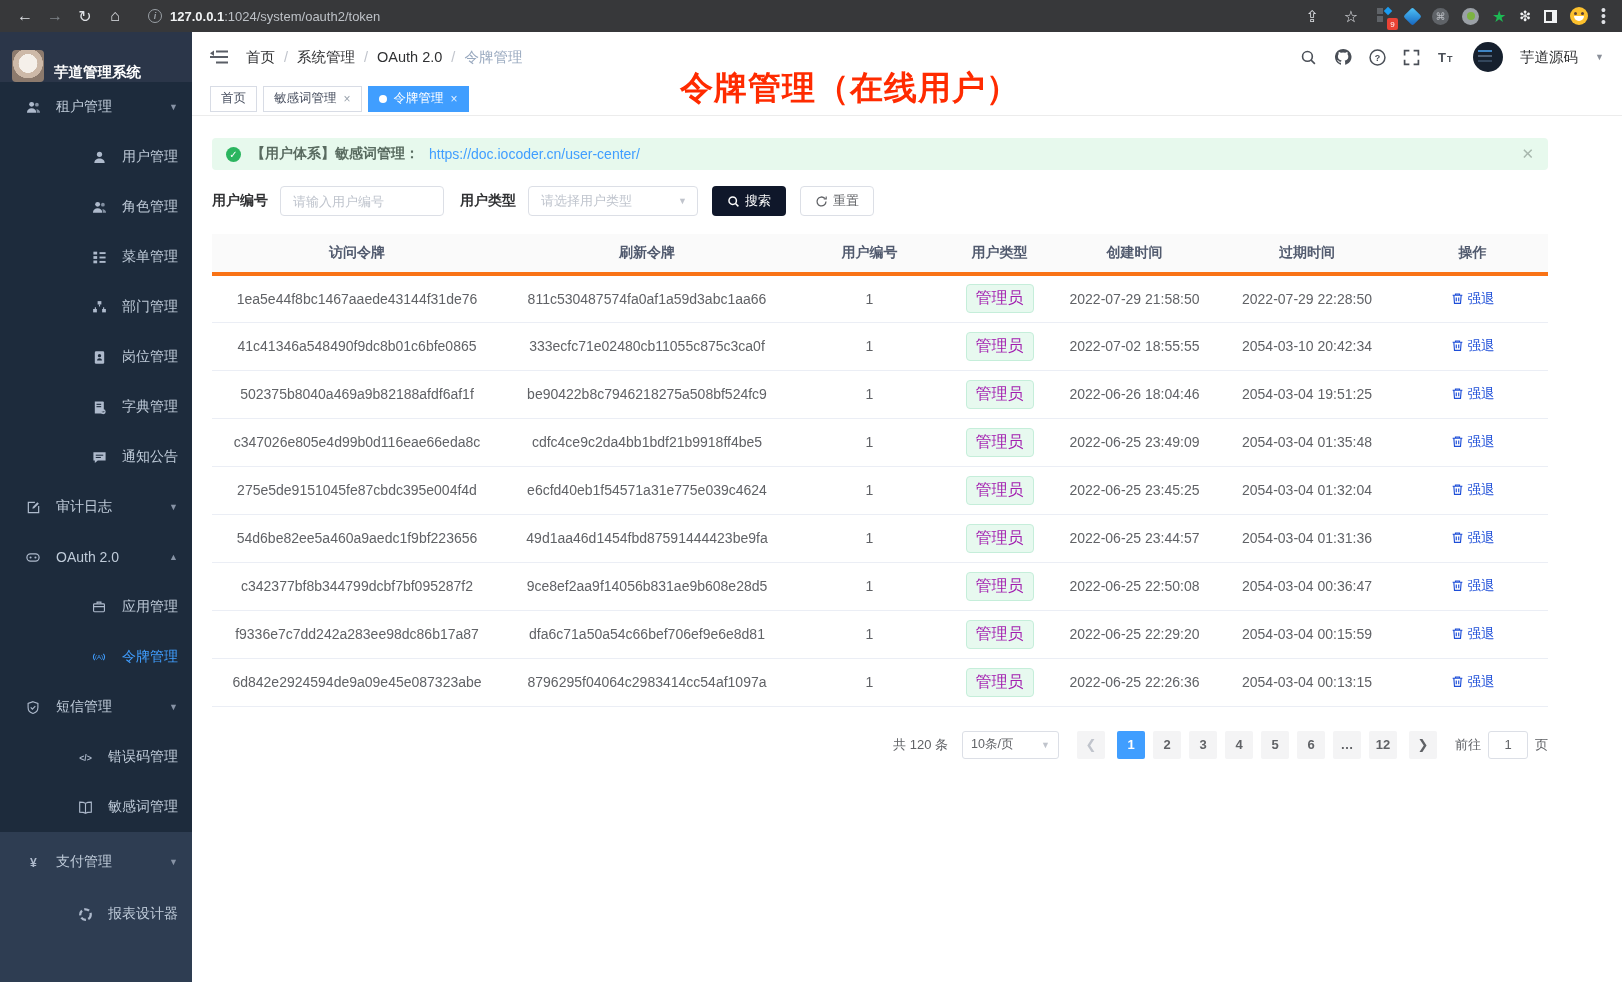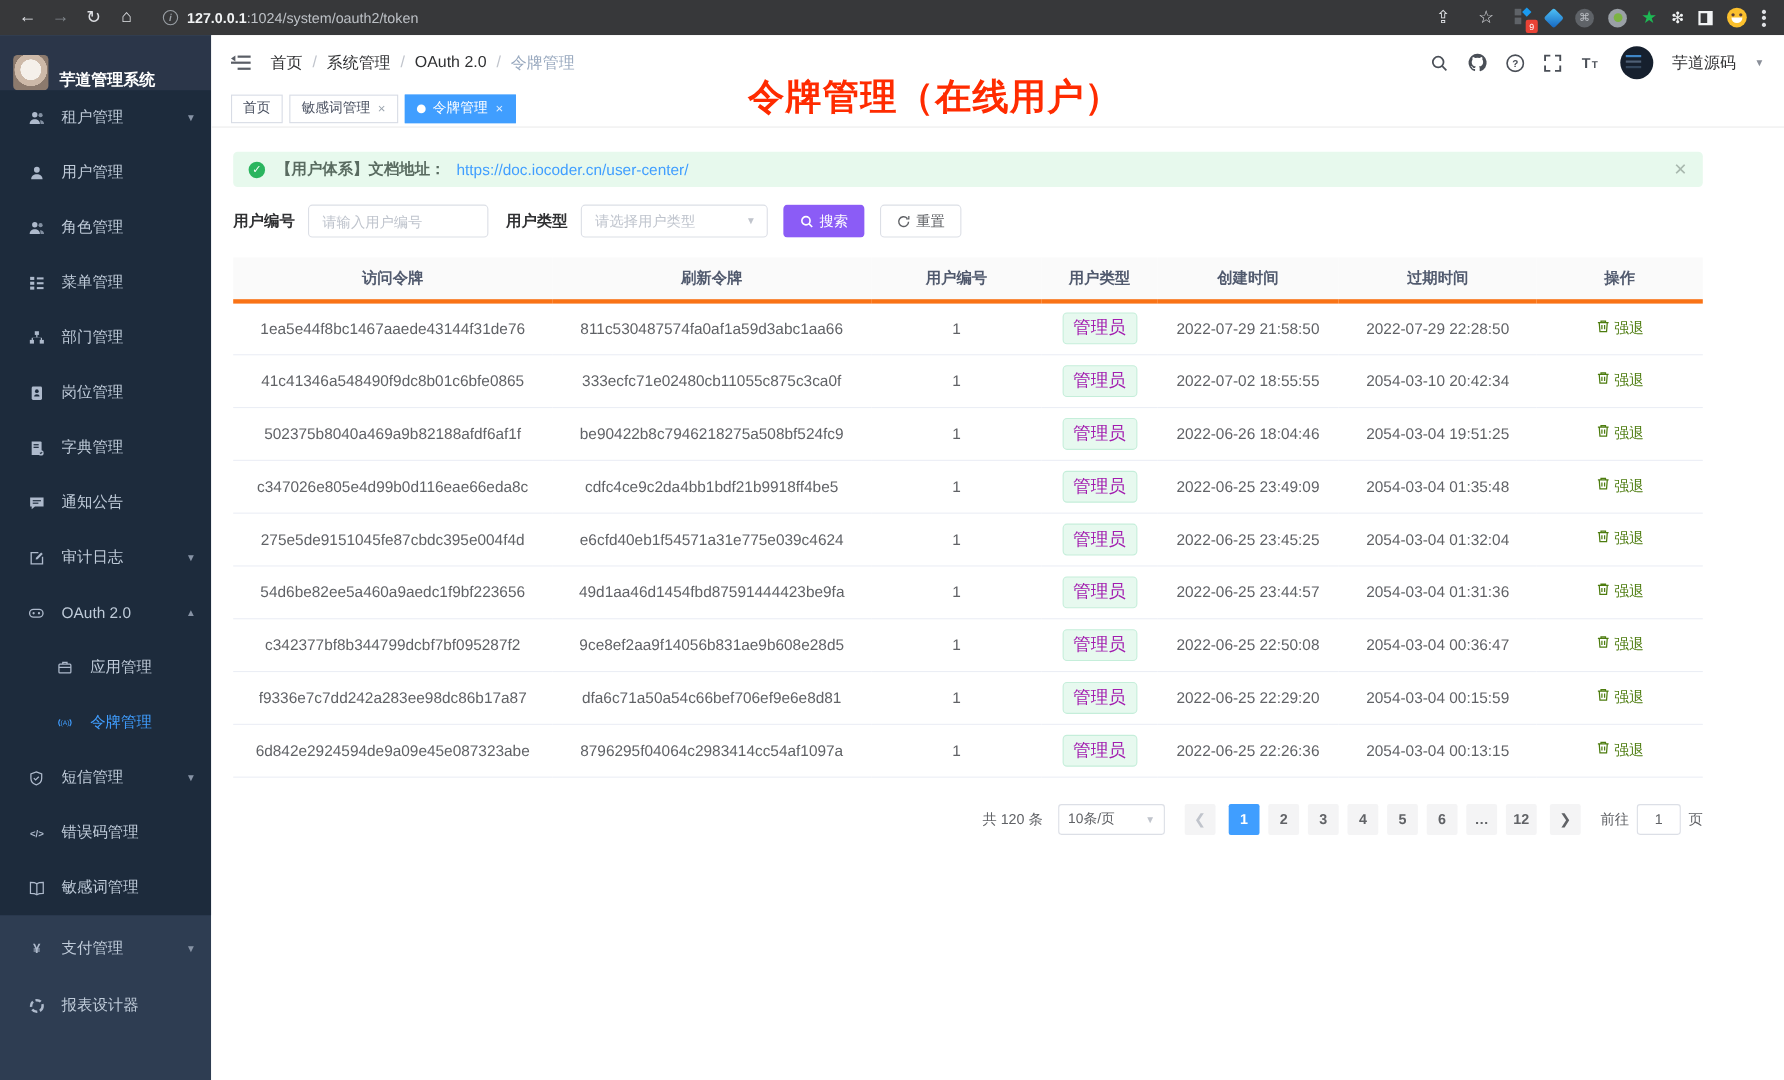--- a/index.html
+++ b/index.html
@@ -48,21 +48,21 @@
 
   
   .sidebar { width:192px; flex-shrink:0; background:#2e3d52; color:#bfcbd9; display:flex; flex-direction:column; }
   .logo-row { height:50px; background:#2b3649; display:flex; align-items:flex-end; gap:10px;
     padding:0 12px; flex-shrink:0; }
   .logo-img { width:32px; height:32px; border-radius:4px;
     background:radial-gradient(circle at 50% 42%, #f5f0ea 0 38%, #cdb9a8 39% 60%, #8c7a6d 61%); }
   .logo-title { color:#fff; font-size:14.5px; font-weight:700; }
   .menu-top { background:#1d2b3c; }
   .menu-item { height:50px; display:flex; align-items:center; padding:0 14px 0 24px;
-    font-size:14px; cursor:pointer; }
+    font-size:14px; cursor:pointer;justify-content:flex-end; }
   .menu-item .micon { width:18px; margin-right:14px; display:flex; justify-content:center; color:#aebacc; }
   .menu-item.sub { padding-left:50px; }
   .menu-item.active, .menu-item.active .micon { color:#409eff; }
   .menu-item .chev { margin-left:auto; font-size:9px; color:#8793a5; }
   .menu-bottom { padding-top:4px; }
   .menu-bottom .menu-item { height:52px; }
 
   
   .main { flex:1; background:#fff; position:relative; display:flex; flex-direction:column; }
   .navbar { height:50px; display:flex; align-items:center; padding:0 18px; flex-shrink:0; }
@@ -105,31 +105,31 @@
   .f-input { width:164px; height:30px; border:1px solid #dcdfe6; border-radius:4px;
     padding:0 12px; font-size:13px; color:#606266; outline:none;
     font-family:"Liberation Sans","DejaVu Sans",sans-serif; }
   .f-input::placeholder { color:#bfc4cd; }
   .f-select { width:170px; height:30px; border:1px solid #dcdfe6; border-radius:4px;
     padding:0 10px 0 12px; font-size:13px; color:#bfc4cd; display:flex; align-items:center;
     justify-content:space-between; cursor:pointer; }
   .f-select .chev { font-size:9px; color:#c0c4cc; }
   .btn { height:30px; border-radius:4px; font-size:13px; display:flex; align-items:center;
     gap:5px; padding:0 14px; cursor:pointer; border:1px solid transparent; margin-left:2px; }
-  .btn-primary { background:#8b5cf6; color:#fff; }
+  .btn-primary { background:#0f172a; color:#fff; }
   .btn-plain { background:#fff; border-color:#dcdfe6; color:#606266; }
 
   table.grid { margin-top:18px; width:1336px; border-collapse:collapse; text-align:center;
     font-size:14px; color:#606266; table-layout:fixed; }
   .grid th { background:#fafafa; color:#515a6e; font-weight:700; height:40px;
     border-bottom:4px solid #f97316; }
   .grid td { height:48px; border-bottom:1px solid #ebeef5; overflow:hidden; white-space:nowrap; }
   .tag-success { display:inline-block; padding:3px 9px; font-size:16px; border-radius:4px;
     background:#e7f9ef; border:1px solid #c5eeda; color:#a21caf; }
-  .action-link { color:#4d7c0f; font-size:13.5px; display:inline-flex; align-items:flex-start;
+  .action-link { color:#1d4ed8; font-size:13.5px; display:inline-flex; align-items:center;
     gap:4px; cursor:pointer; }
 
   .pagination { margin-top:24px; width:1336px; display:flex; justify-content:flex-end;
     align-items:center; gap:8px; font-size:13px; color:#606266; }
   .pg-total { margin-right:6px; }
   .size-select { width:97px; height:28px; border:1px solid #dcdfe6; border-radius:3px;
     display:flex; align-items:center; justify-content:space-between; padding:0 8px;
     color:#606266; cursor:pointer; margin-right:10px; font-size:12.5px; }
   .size-select .chev { font-size:9px; color:#c0c4cc; }
   .pg-btn { min-width:28px; height:28px; background:#f4f4f5; border-radius:2px; display:flex;
@@ -426,21 +426,21 @@
         <div class="tab active">
           <span class="dot"></span>
           <span>令牌管理</span>
           <span class="x">×</span>
         </div>
       </div>
 
     <div class="content">
       <div class="alert">
         <span class="alert-check">✓</span>
-        <span class="alert-text">【用户体系】文档地址：</span>
+        <span class="alert-text">【用户体系】敏感词管理：</span>
         <a class="alert-link">https://doc.iocoder.cn/user-center/</a>
         <span class="alert-x">✕</span>
       </div>
 
       <div class="filters">
         <span class="f-label">用户编号</span>
         <input class="f-input" placeholder="请输入用户编号" style="">
         <span class="f-label" style="margin-left:4px">用户类型</span>
         <span class="f-select">
           <span>请选择用户类型</span>

